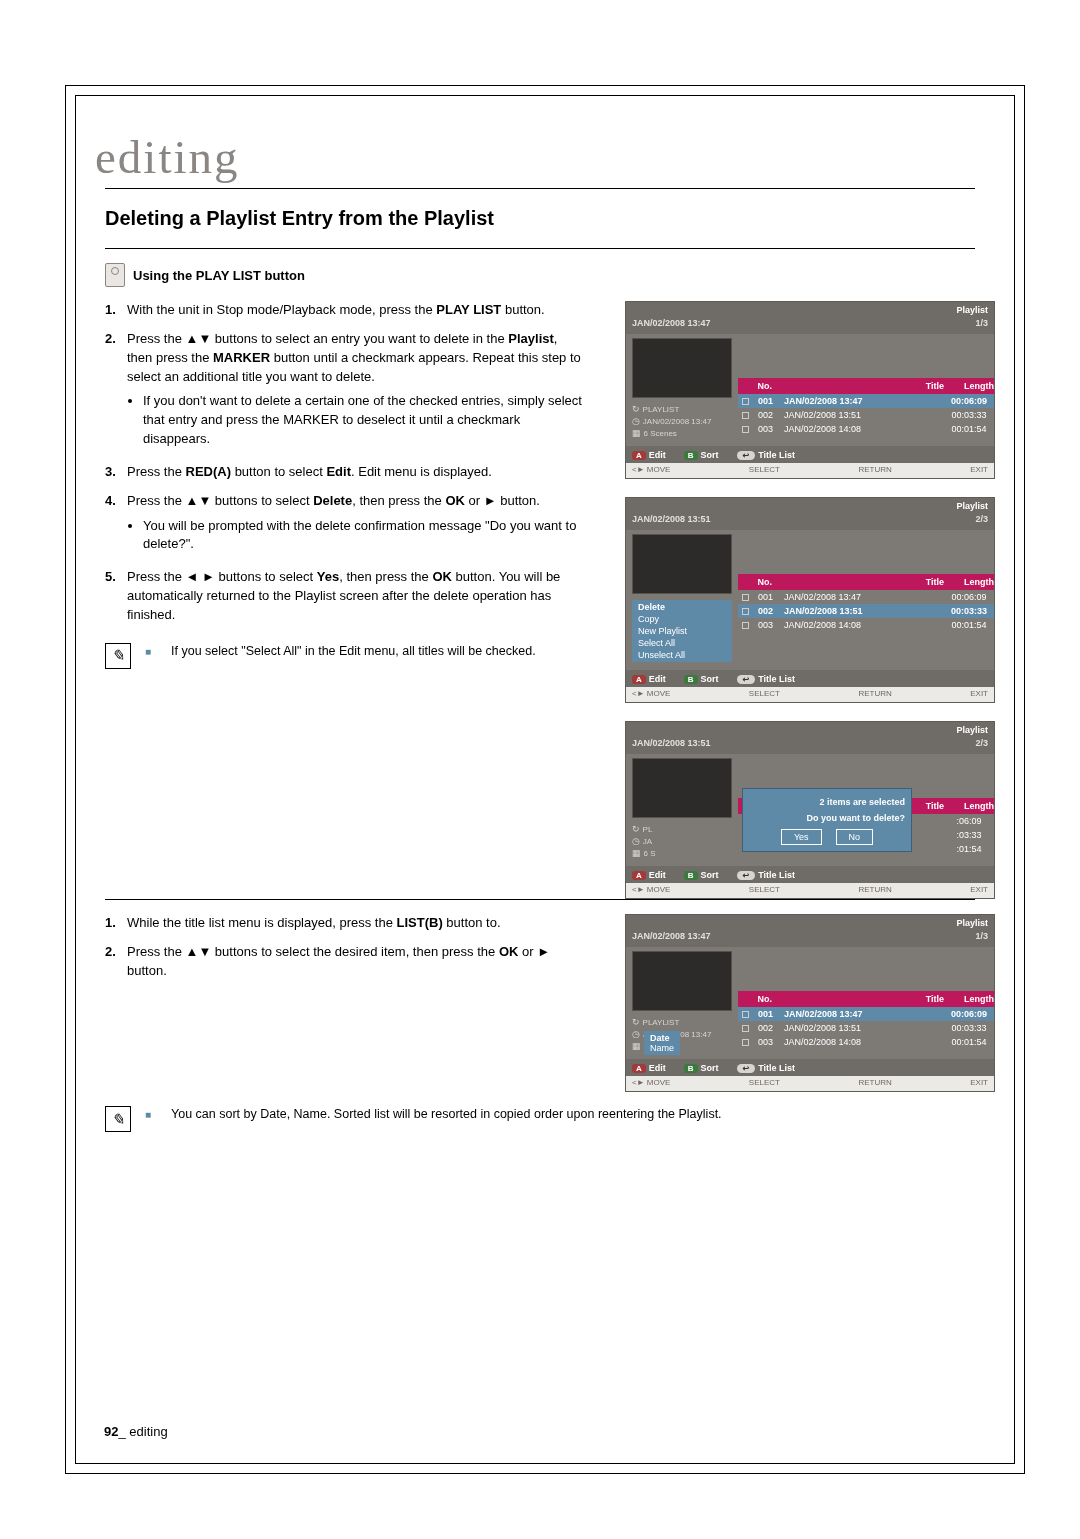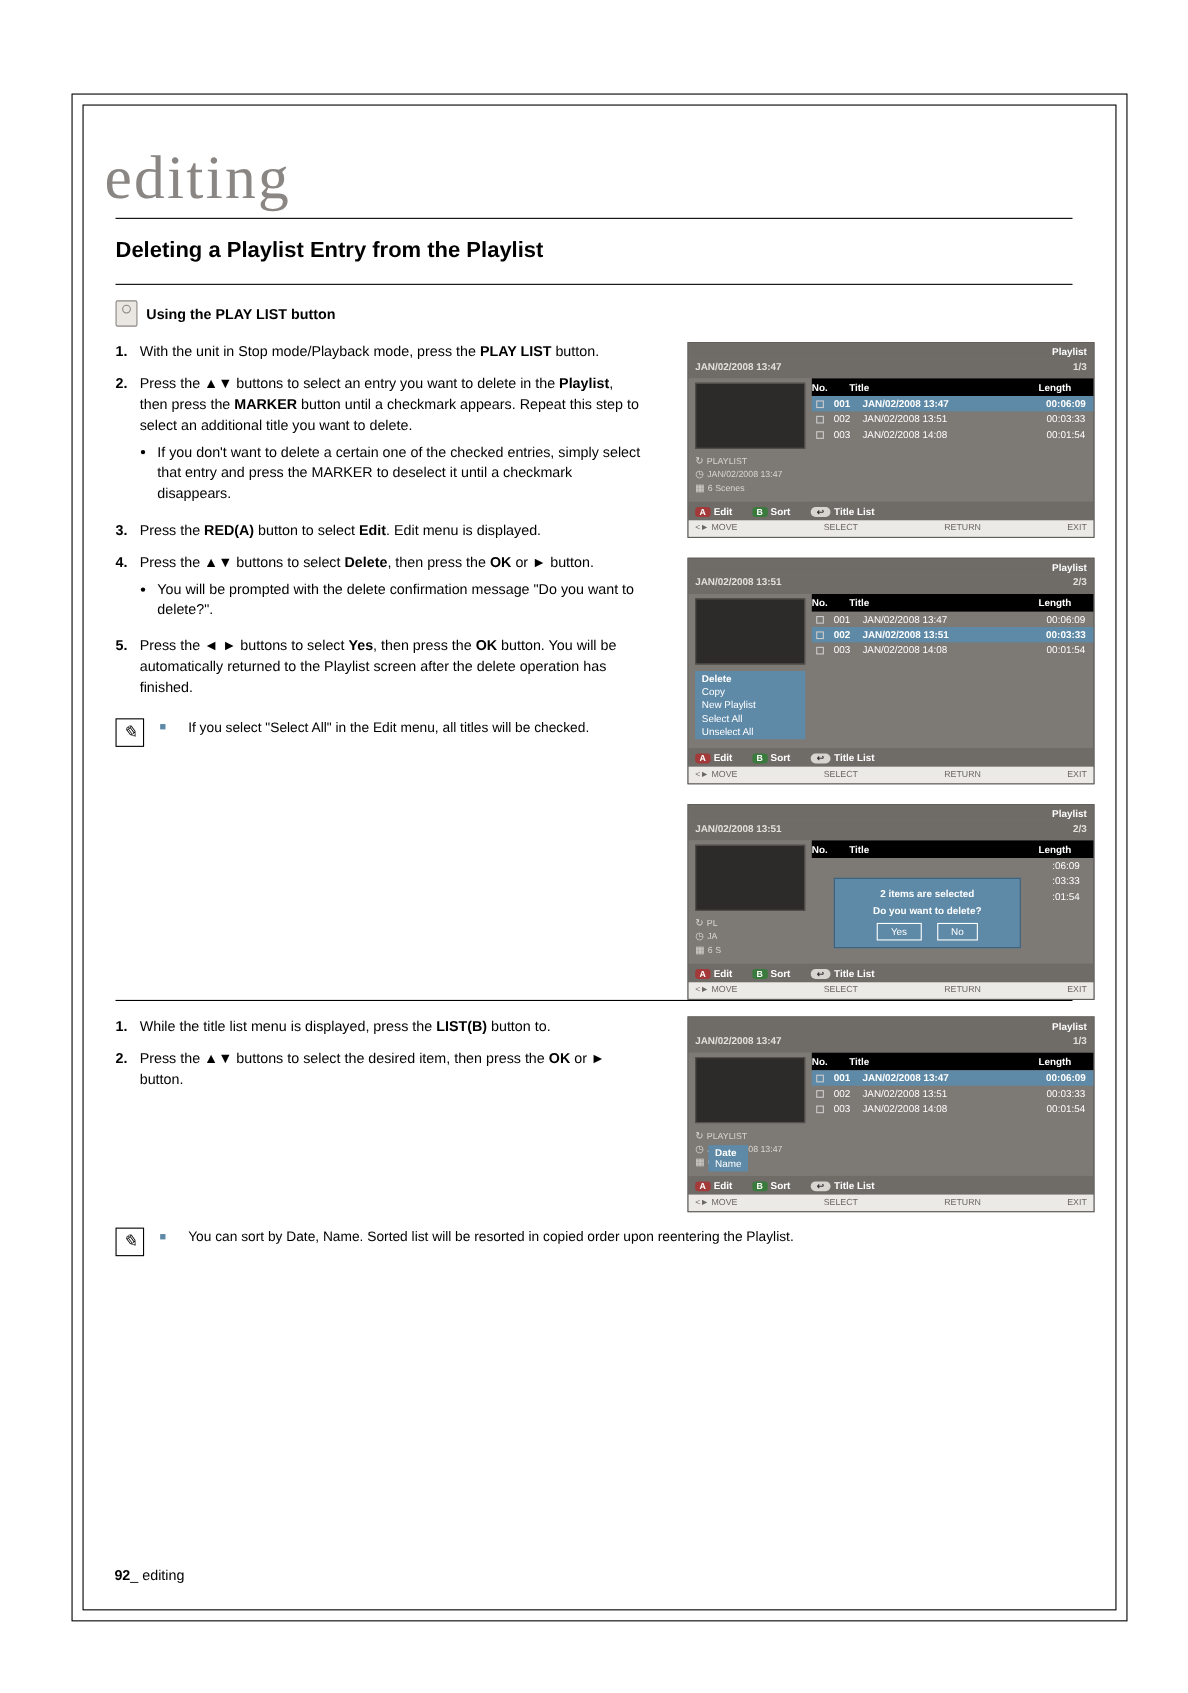--- a/index.html
+++ b/index.html
@@ -19,21 +19,21 @@
   }
   .border-line {
     position: absolute;
     border: 1px solid #000;
     pointer-events: none;
   }
   .border-outer { top: 85px; left: 65px; right: 55px; bottom: 65px; }
   .border-inner { top: 95px; left: 75px; right: 65px; bottom: 75px; }
   .chapter {
     font-family: Georgia, "Times New Roman", serif;
-    font-size: 56px;
+    font-size: 47px;
     font-weight: 300;
     letter-spacing: 2px;
     color: #8a8683;
     margin-left: -10px;
     margin-bottom: 4px;
   }
   .rule { border-top: 1px solid #000; margin-bottom: 18px; }
   h2.section {
     font-size: 20px;
     font-weight: bold;
@@ -150,24 +150,25 @@
     border: 1px solid #55524f;
     background: #2d2b29;
     margin-bottom: 4px;
   }
   .shot-left .meta { color: #d9d5d0; font-size: 8px; display:flex; align-items:center; gap:3px;}
   .meta-icon { font-size: 9px; }
   .shot-right { flex: 1; }
   .tbl-head {
     display: grid;
     grid-template-columns: 34px 1fr 50px;
-    background: #000000;
+    background: #be185d;
     font-weight: bold;
-    text-align: left;
+    text-align: right;
     padding: 3px 0;
+    margin-top: 44px;
   }
   .tbl-row {
     display: grid;
     grid-template-columns: 12px 22px 1fr 50px;
     align-items: center;
     padding: 2px 0 2px 4px;
     gap: 4px;
   }
   .tbl-row.hi { background: #5e8aa8; font-weight: bold; }
   .tbl-row .chk {
@@ -205,26 +206,26 @@
     font-size:9px;
     display:flex;
     flex-direction:column;
     gap:2px;
   }
   .edit-menu .mi { white-space:nowrap; }
   .edit-menu .mi.sel { font-weight:bold; color:#fff; }
 
   .dialog {
     position:absolute;
-    left: 132px;
+    left: 116px;
     width: 170px;
     background:#5e8aa8;
     border:1px solid #3e5f78;
     padding: 8px 6px 6px;
-    text-align:center;
+    text-align:right;
     font-size:9px;
     top: 34px;
   }
   .dialog .msg { margin-bottom:6px; font-weight:bold;}
   .dialog .btns { display:flex; justify-content:center; gap:14px;}
   .dialog .btn {
     border:1px solid #fff;
     padding:2px 12px;
   }
   .shot-body.rel { position:relative; }

